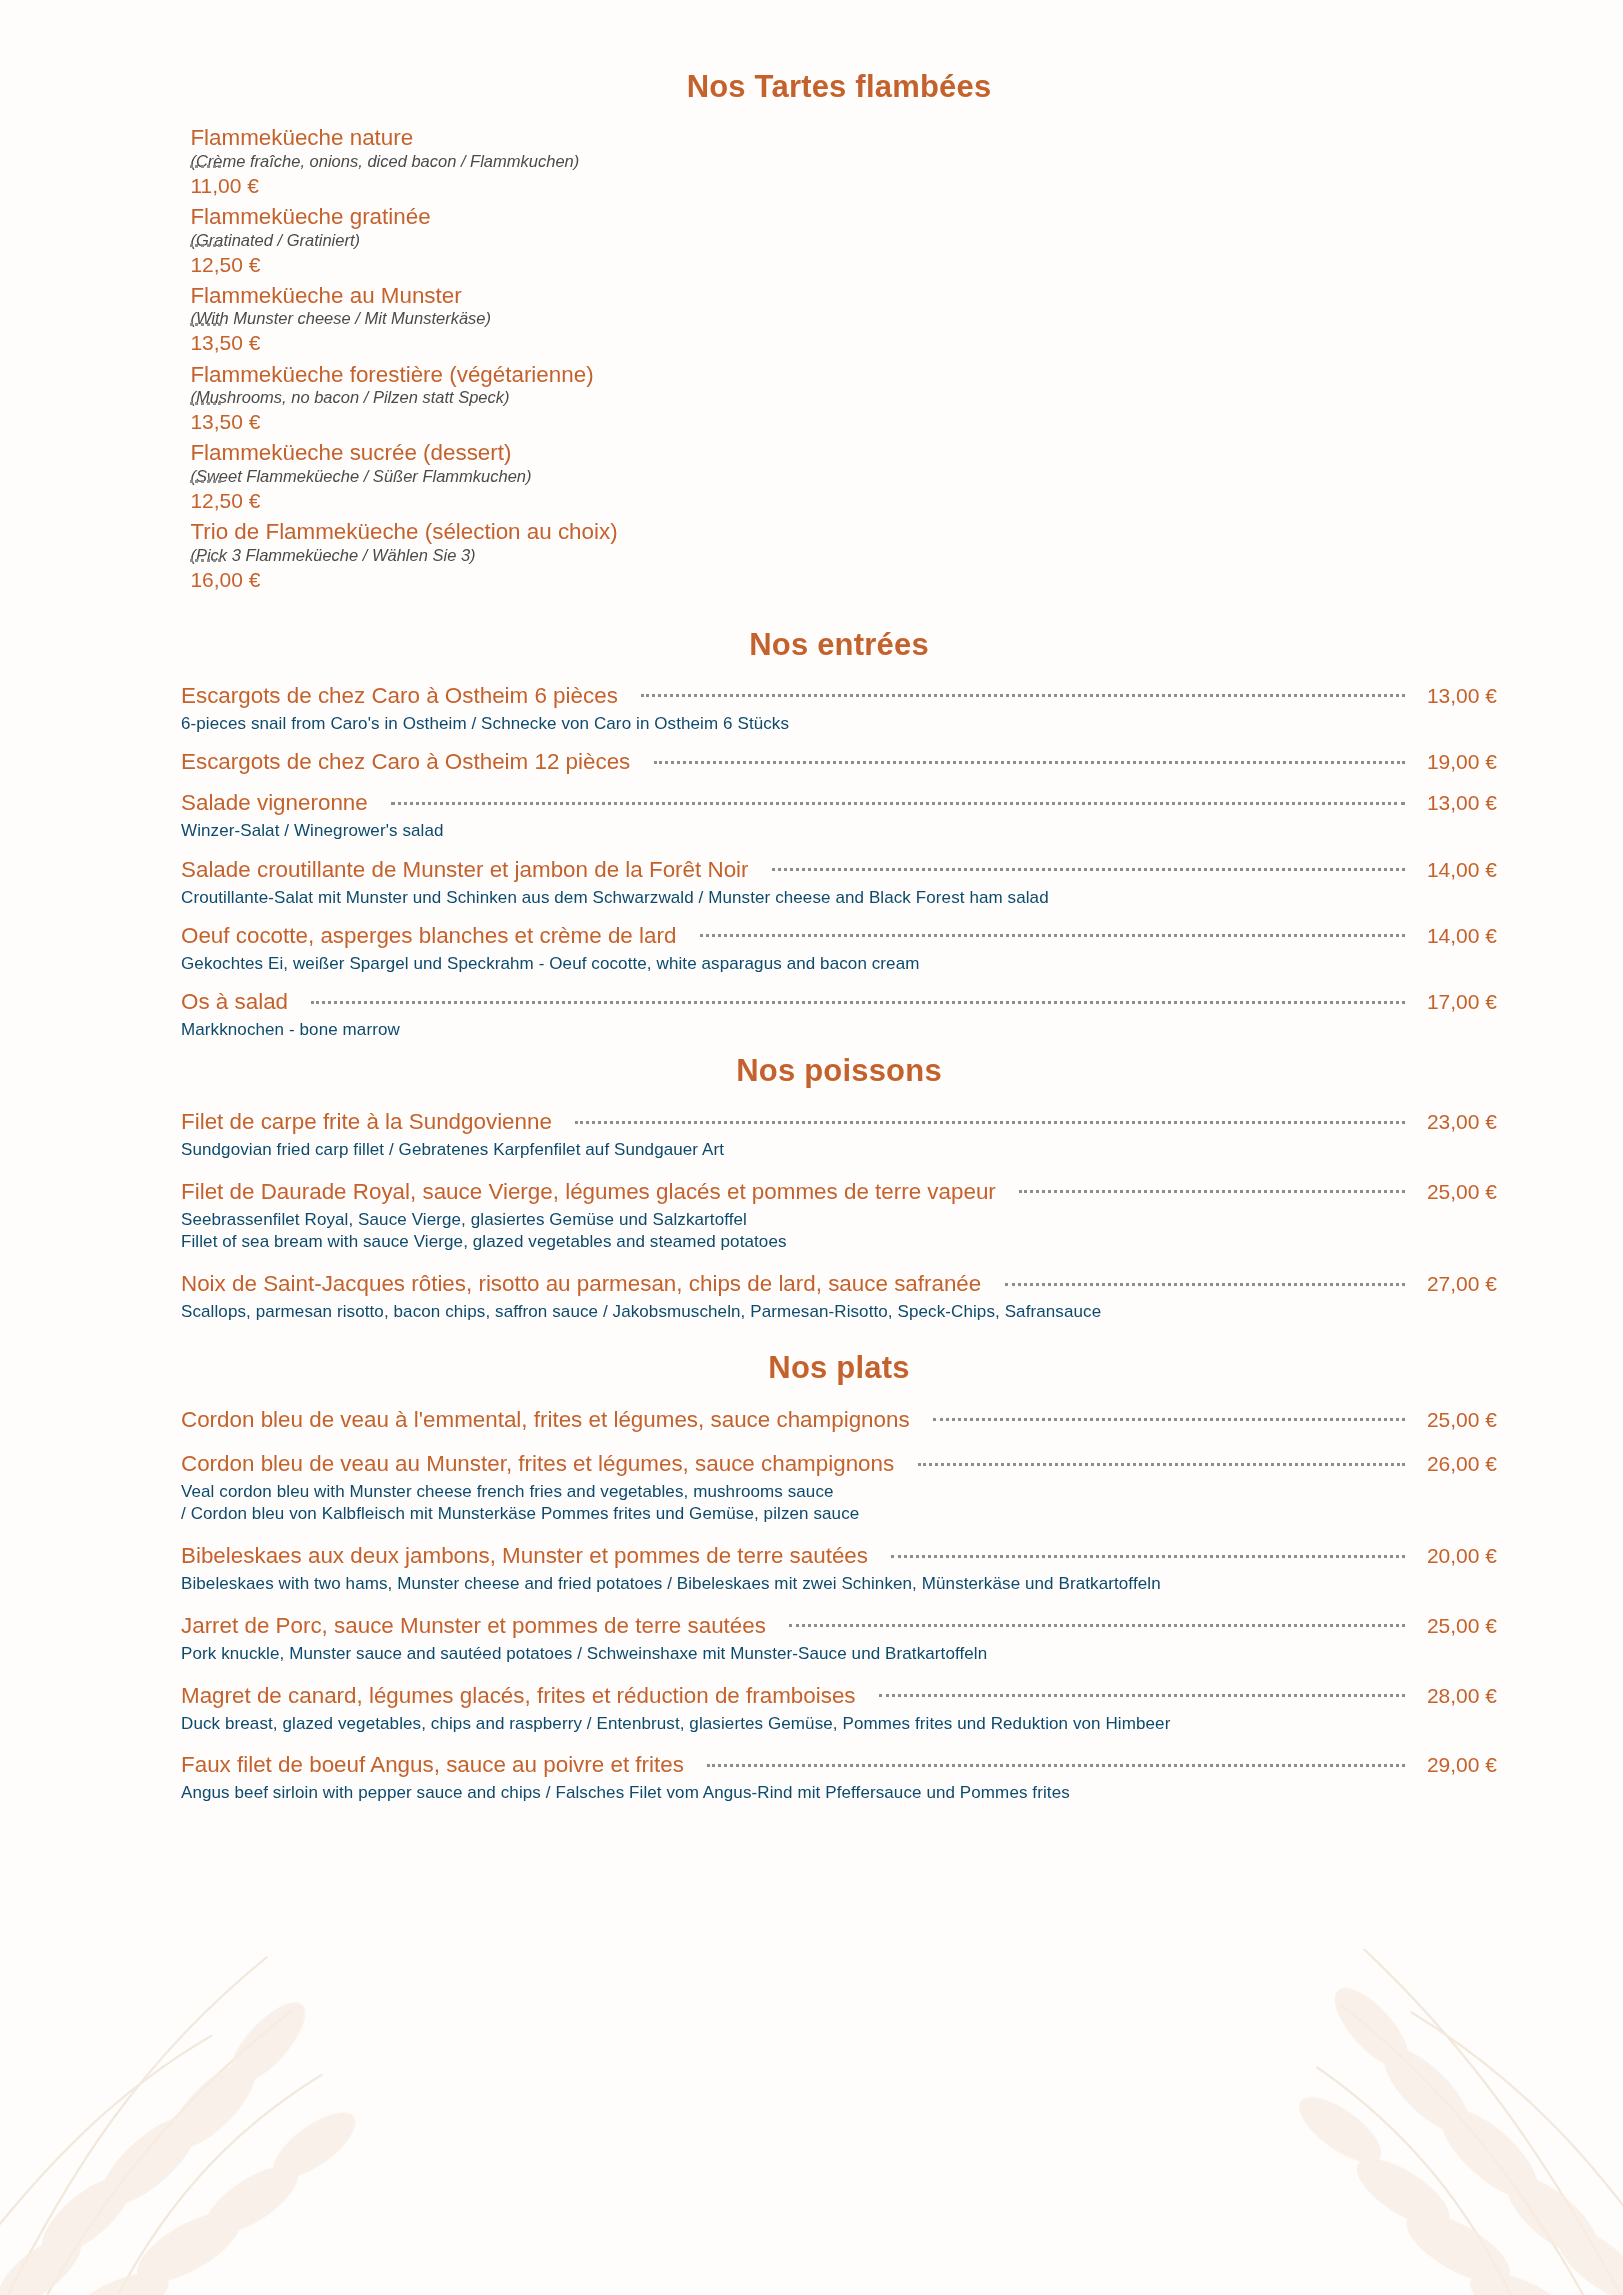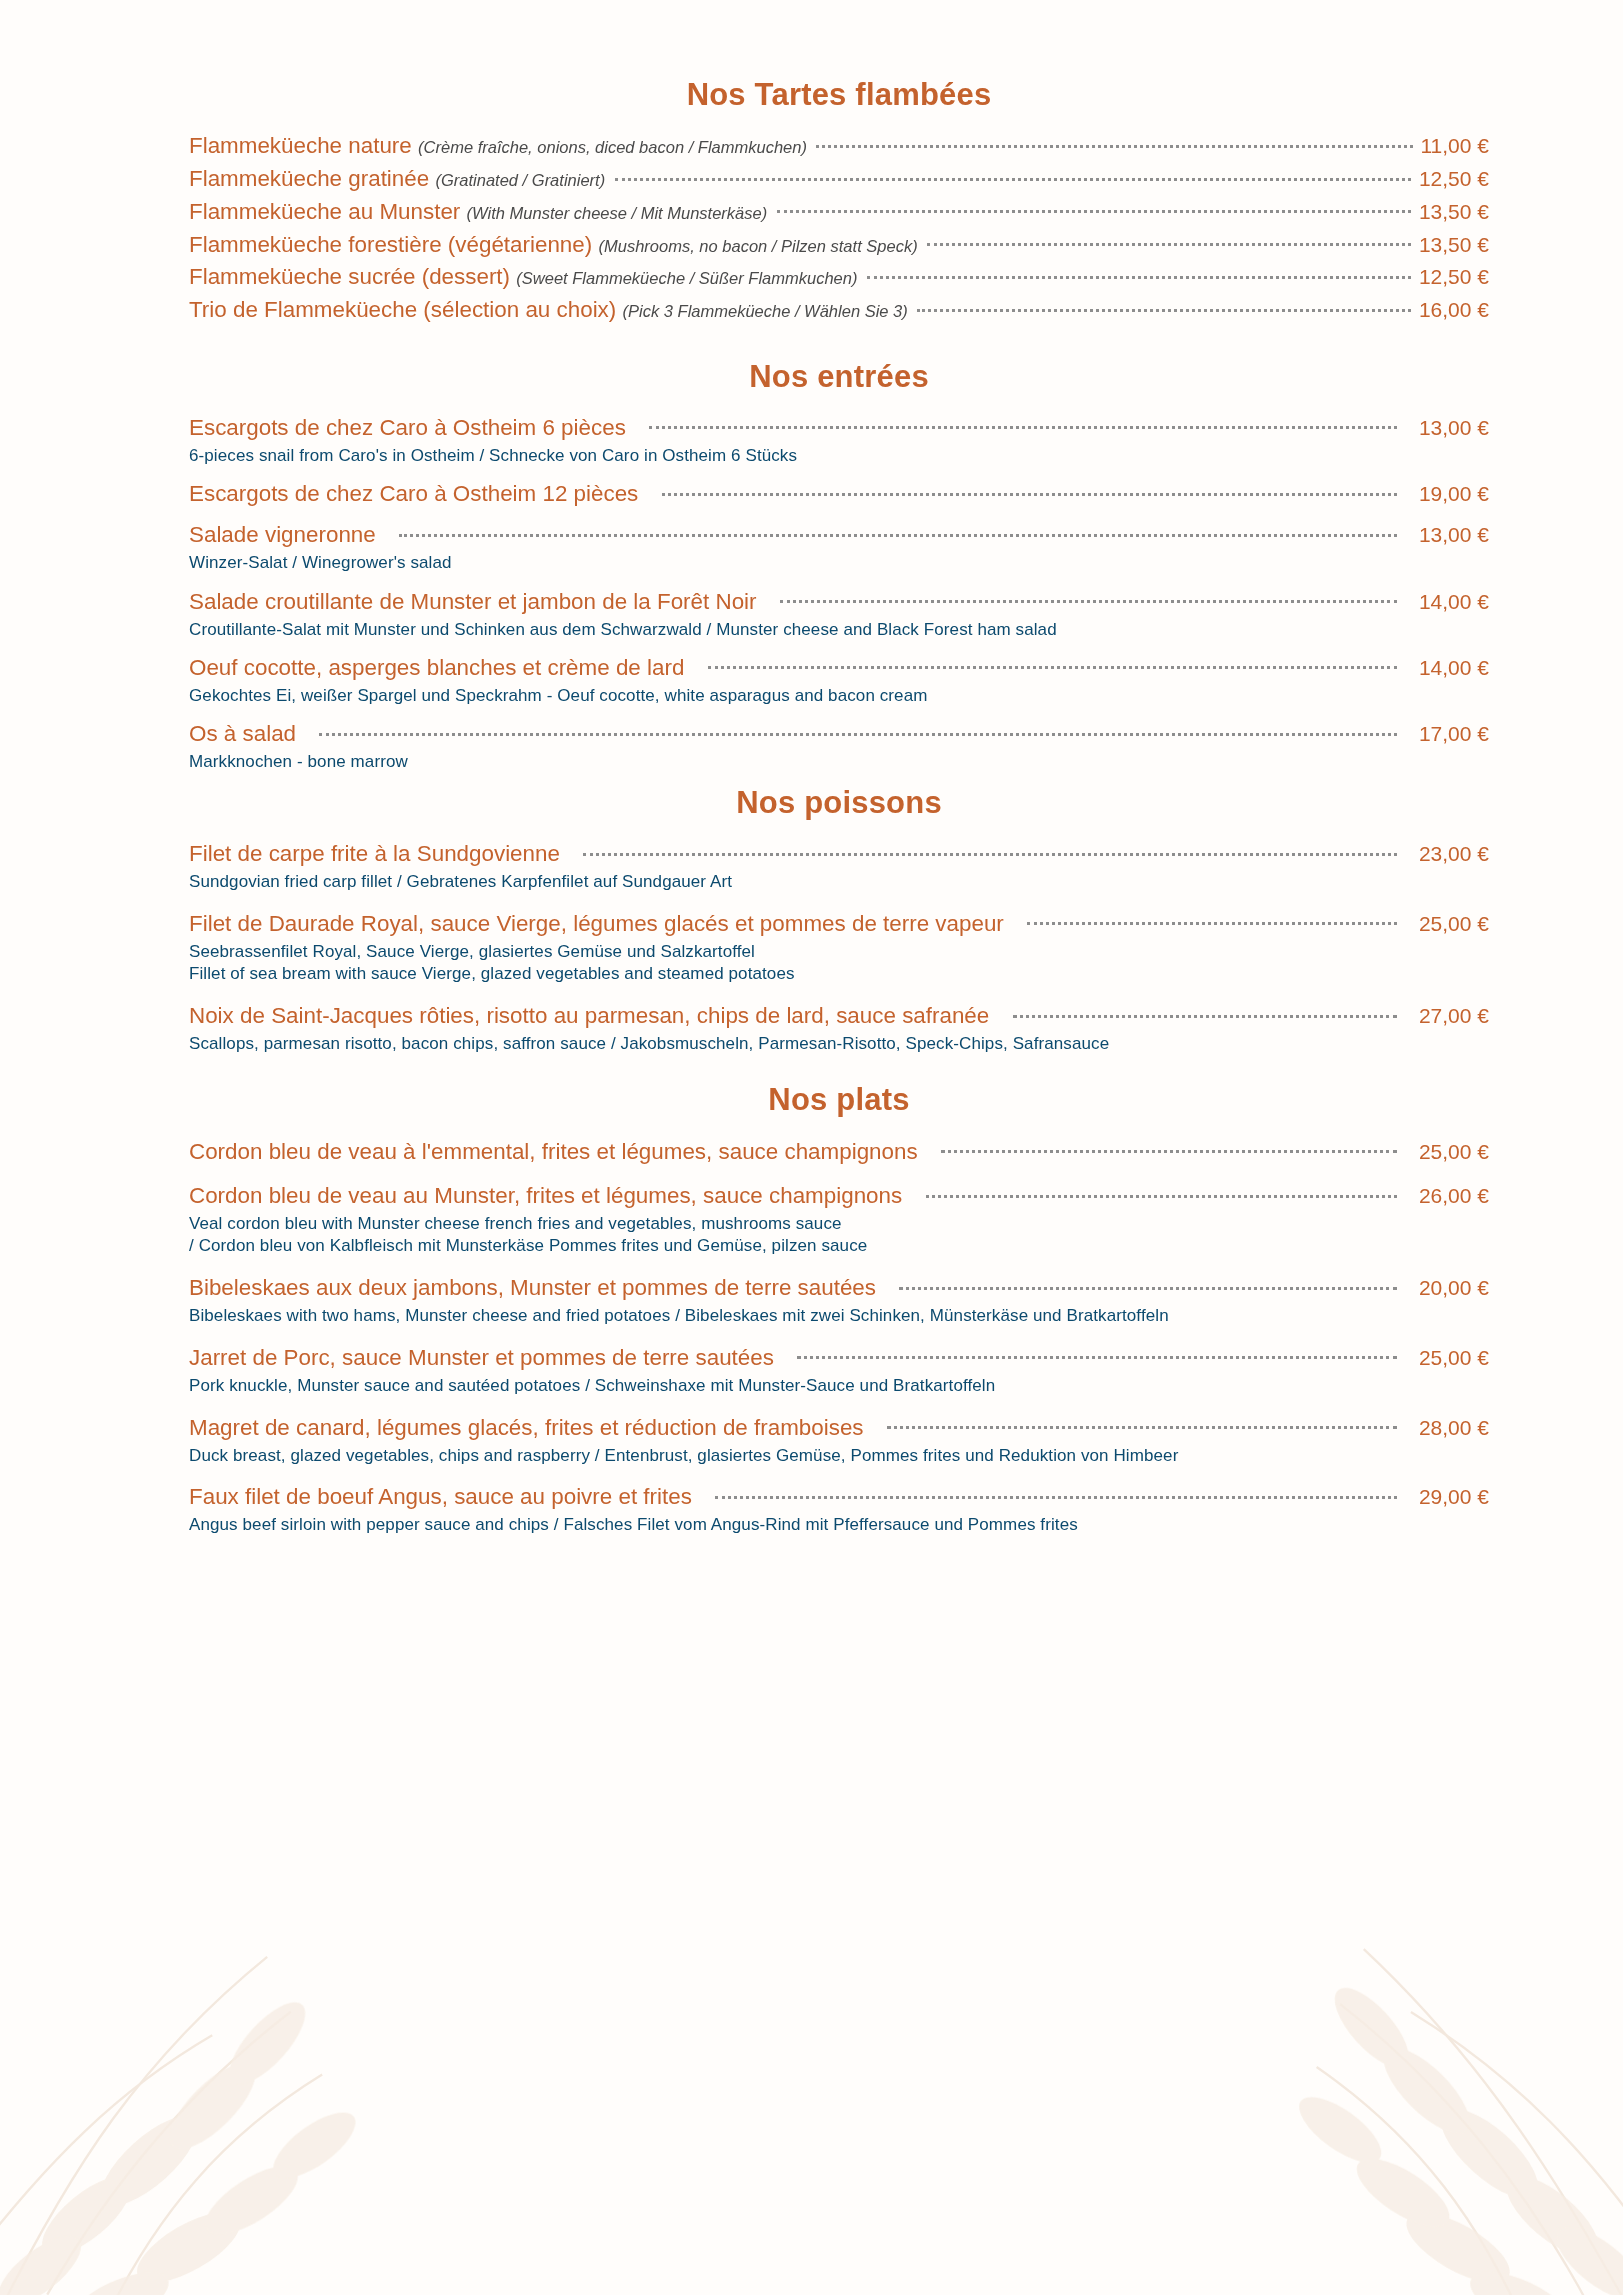--- a/index.html
+++ b/index.html
@@ -13,21 +13,21 @@
     position: relative;
     font-family: "Liberation Sans", sans-serif;
     overflow: hidden;
   }
   .page {
     position: relative;
     width: 1623px;
     height: 2295px;
     background: #fffdfb;
     box-sizing: border-box;
-    padding: 8px;
+    padding: 0;
   }
   
   .leaf-deco {
     position: absolute;
     pointer-events: none;
     opacity: 0.55;
   }
   .leaf-left { left: -47px; bottom: -31px; }
   .leaf-right { right: -63px; bottom: -47px; }
 
@@ -50,20 +50,21 @@
   .section.tartes { margin-bottom: 35px; }
   .section.entrees { margin-bottom: 7.9px; }
   .section.poissons { margin-bottom: 27px; }
 
   
   .row-compact {
     display: flex;
     align-items: baseline;
     margin-bottom: 6.3px;
     white-space: nowrap;
+    flex-direction: column;
   }
   .row-compact .name {
     color: #c4622d;
     font-size: 22.4px;
     line-height: 1.18;
   }
   .row-compact .sub-inline {
     color: #4a4a4a;
     font-size: 16.5px;
     font-style: italic;

